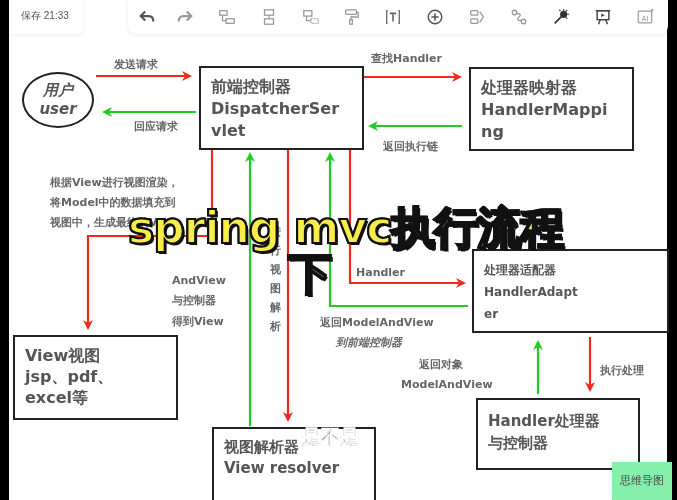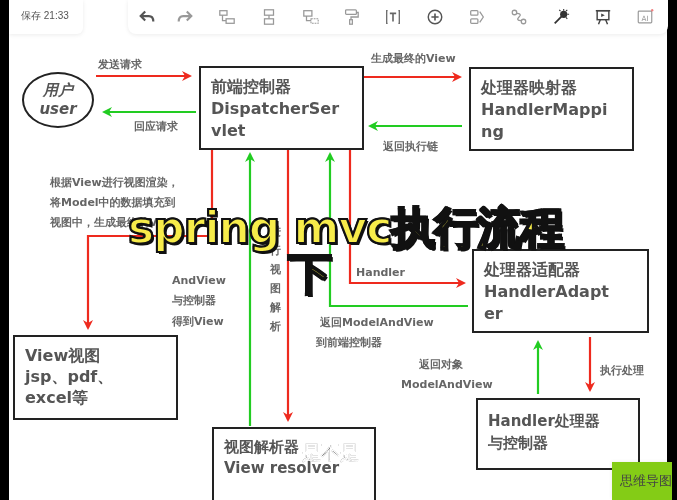--- a/index.html
+++ b/index.html
@@ -58,26 +58,26 @@
     text-shadow: 2px 2px 0 #111, -1px -1px 0 #111, 1px -1px 0 #111, -1px 1px 0 #111;
     letter-spacing: -1px; white-space: nowrap;
   }
   .caption2 {
     position: absolute; left: 288px; top: 252px; font-size: 44px; font-weight: bold;
     color: #f7ec4a; font-family: "DejaVu Sans", sans-serif; line-height: 44px;
     -webkit-text-stroke: 2px #111;
     text-shadow: 2px 2px 0 #111, -1px -1px 0 #111, 1px -1px 0 #111, -1px 1px 0 #111;
   }
   .subtitle {
-    position: absolute; left: 302px; top: 440px; font-size: 19px; color: #000;
+    position: absolute; left: 302px; top: 424px; font-size: 19px; color: #000;
     font-weight: bold; -webkit-text-stroke: 0.5px #fff; white-space: nowrap;
   }
   .mindmap-chip {
     position: absolute; left: 612px; top: 462px; width: 60px; height: 38px;
-    background: #84cc16; font-size: 13px; color: #444; line-height: 38px; padding-left: 8px;
+    background: #86efac; font-size: 11px; color: #444; line-height: 38px; padding-left: 8px;
     box-sizing: border-box; box-shadow: -1px -1px 3px rgba(0,0,0,0.05);
   }
 </style>
 </head>
 <body>
 
 <div class="left-bar"></div>
 <div class="right-bar"></div>
 
 <div class="save-chip"><span>保存 21:33</span></div>
@@ -214,21 +214,21 @@
   <span class="t1">DispatcherSer</span>
   <span class="t1">vlet</span>
 </div>
 
 <div class="box" style="left:469px;top:67px;width:165px;height:84px;padding:8px 0 0 10px;font-size:16px;line-height:22px;">
   <span class="t1">处理器映射器</span>
   <span class="t1">HandlerMappi</span>
   <span class="t1">ng</span>
 </div>
 
-<div class="box" style="left:472px;top:249px;width:177px;height:84px;padding:8px 16px 0 10px;font-size:16px;line-height:22px;">
+<div class="box" style="left:472px;top:249px;width:197px;height:84px;padding:8px 16px 0 10px;font-size:12px;line-height:22px;">
   <span class="t1">处理器适配器</span>
   <span class="t1">HandlerAdapt</span>
   <span class="t1">er</span>
 </div>
 
 <div class="box" style="left:476px;top:398px;width:164px;height:72px;padding:10px 0 0 10px;font-size:15px;line-height:22px;">
   <span class="t1">Handler处理器</span>
   <span class="t1">与控制器</span>
 </div>
 
@@ -236,38 +236,38 @@
   <span class="t1">View视图</span>
   <span class="t1">jsp、pdf、</span>
   <span class="t1">excel等</span>
 </div>
 
 <div class="box" style="left:212px;top:427px;width:164px;height:80px;padding:8px 0 0 10px;font-size:15px;line-height:21px;">
   <span class="t1">视图解析器</span>
   <span class="t1">View resolver</span>
 </div>
 
-<div class="lbl" style="left:98px;top:56px;">发送请求</div>
+<div class="lbl" style="left:114px;top:56px;">发送请求</div>
 <div class="lbl" style="left:134px;top:118px;">回应请求</div>
-<div class="lbl" style="left:371px;top:50px;">生成最终的View</div>
+<div class="lbl" style="left:371px;top:50px;">查找Handler</div>
 <div class="lbl" style="left:383px;top:138px;">返回执行链</div>
 
 <div class="lbl" style="left:50px;top:174px;">根据View进行视图渲染，</div>
 <div class="lbl" style="left:50px;top:194px;">将Model中的数据填充到</div>
 <div class="lbl" style="left:50px;top:214px;">视图中，生成最终的View</div>
 
 <div class="lbl" style="left:172px;top:272px;">AndView</div>
 <div class="lbl" style="left:172px;top:292px;">与控制器</div>
 <div class="lbl" style="left:172px;top:313px;">得到View</div>
 
 <div class="lbl-v" style="left:270px;top:222px;">进行视图解析</div>
 
 <div class="lbl" style="left:356px;top:264px;">Handler</div>
 <div class="lbl" style="left:320px;top:314px;">返回ModelAndView</div>
-<div class="lbl" style="left:316px;top:334px;">到前端控制器</div>
+<div class="lbl" style="left:336px;top:334px;font-style:italic;">到前端控制器</div>
 
 <div class="lbl" style="left:419px;top:356px;">返回对象</div>
 <div class="lbl" style="left:401px;top:376px;">ModelAndView</div>
 <div class="lbl" style="left:600px;top:362px;">执行处理</div>
 
 <div class="caption">spring mvc执行流程</div>
 <div class="caption2">下</div>
 <div class="subtitle">是不是</div>
 
 <div class="mindmap-chip"><span>思维导图</span></div>

